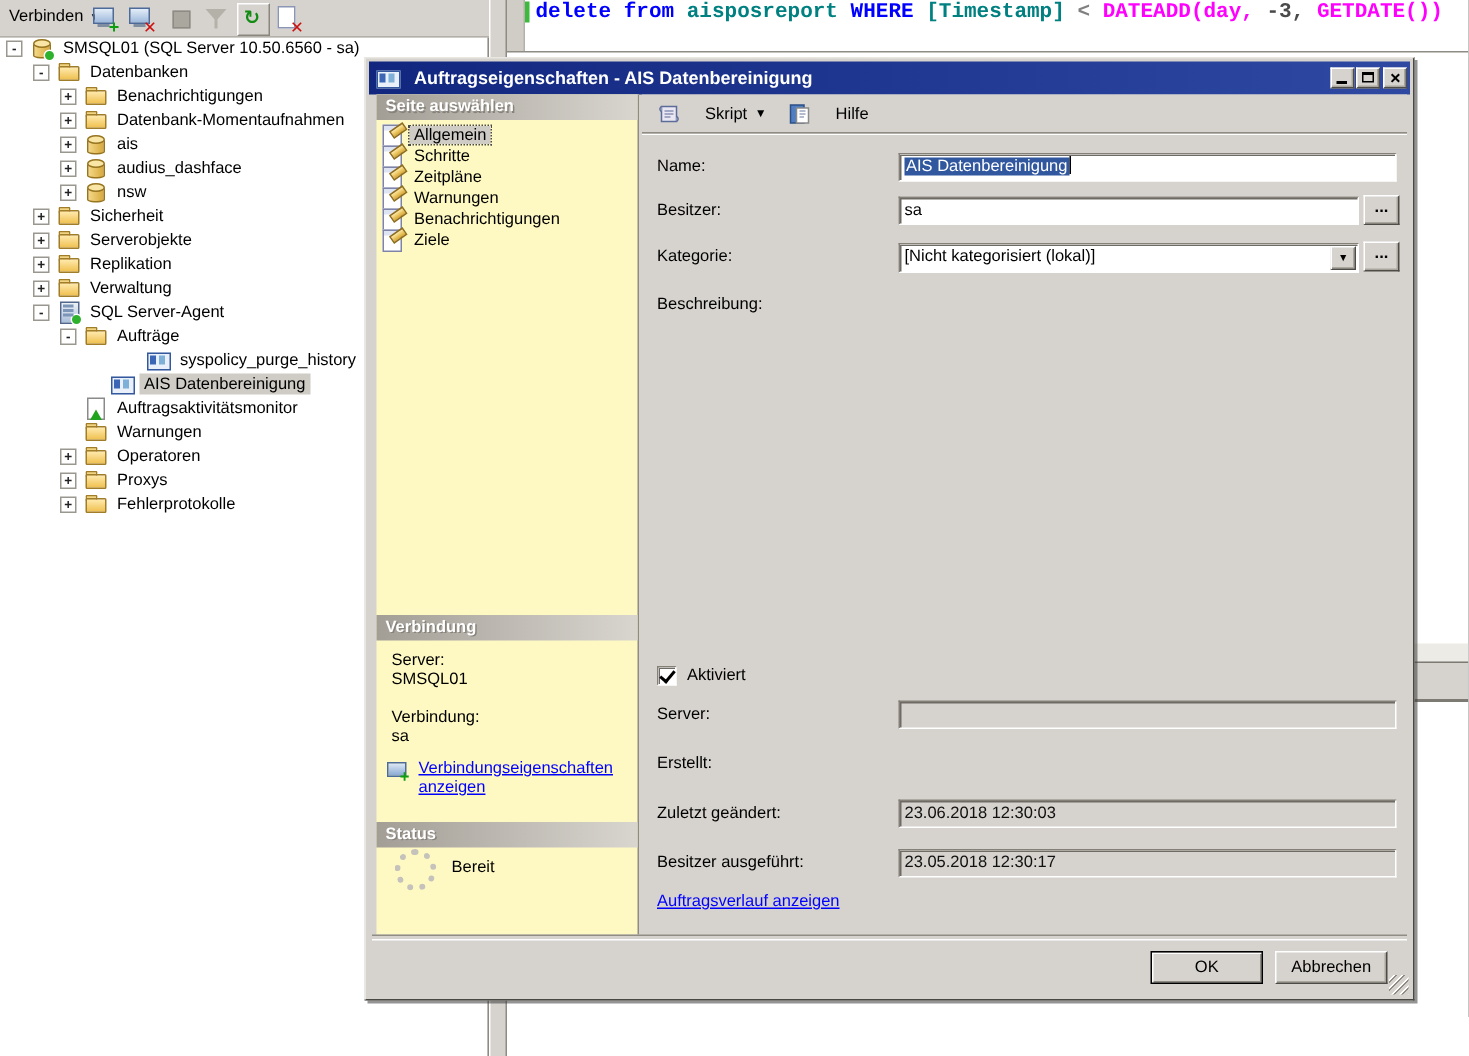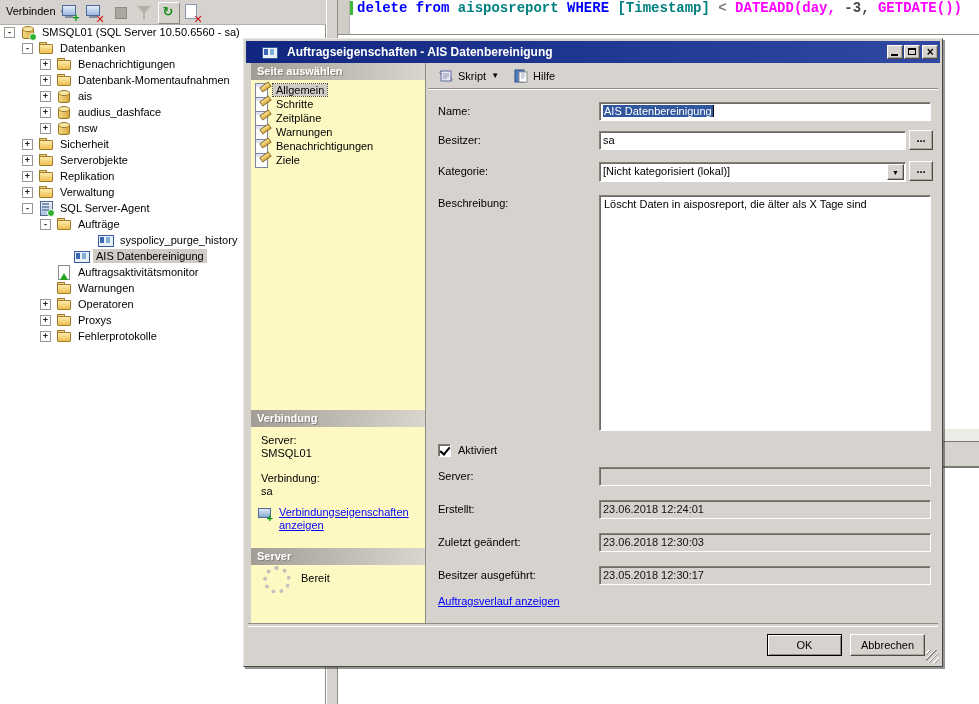--- a/index.html
+++ b/index.html
@@ -52,40 +52,40 @@
   #editor{position:absolute;left:338px;top:0;width:641px;height:704px;background:#fff;z-index:0;}
   #editor-margin{position:absolute;left:0;top:0;width:11px;height:34px;background:#d0cdc6;border-right:1px solid #b5b1aa;}
   #change-bar{position:absolute;left:12px;top:1px;width:3px;height:14px;background:var(--green,#3db93d);}
   #sql-line{position:absolute;left:19px;top:1px;white-space:pre;font-family:"Liberation Mono","DejaVu Sans Mono",monospace;font-size:14px;font-weight:bold;line-height:15px;}
   #editor-groove{position:absolute;left:0;top:34px;width:641px;height:2px;border-top:1px solid #8f8c84;border-bottom:1px solid #ffffff;}
   #right-band-light{position:absolute;left:592px;top:429px;width:49px;height:12px;background:#edebe5;}
   #right-band{position:absolute;left:592px;top:441px;width:49px;height:27px;background:#d6d3ce;border-top:1px solid #7d7a73;border-bottom:2px solid #7d7a73;box-sizing:border-box;}
   
   #dialog{position:absolute;left:243px;top:38px;width:700px;height:629px;background:#d6d3ce;z-index:5;
     border:1px solid;border-color:#e9e7e2 #4a4843 #4a4843 #e9e7e2;box-shadow:2px 2px 0 rgba(60,60,60,.55);box-sizing:border-box;}
-  #dlg-title{position:absolute;left:2px;top:2px;right:2px;height:22px;background:linear-gradient(90deg,var(--titleL,#11267f),var(--titleR,#2f49a3));color:#fff;display:flex;align-items:center;padding-left:16px;box-sizing:border-box;}
+  #dlg-title{position:absolute;left:2px;top:2px;right:2px;height:22px;background:linear-gradient(90deg,var(--titleL,#11267f),var(--titleR,#2f49a3));color:#fff;display:flex;align-items:center;padding-left:5px;box-sizing:border-box;}
   #dlg-title .ttext{font-weight:bold;font-size:12px;margin-left:6px;white-space:nowrap;}
   .winbtn{position:absolute;top:4px;width:16px;height:14px;background:#d6d3ce;border:1px solid;border-color:#ffffff #4e4c47 #4e4c47 #ffffff;box-shadow:inset -1px -1px 0 #a9a69e;box-sizing:border-box;cursor:pointer;}
   .g-min{position:absolute;left:3px;bottom:2px;width:7px;height:2px;background:#000;}
   .g-max{position:absolute;left:3px;top:2px;width:8px;height:7px;border:1px solid #000;border-top:2px solid #000;box-sizing:border-box;}
   .g-close{position:absolute;left:0;top:-1px;width:14px;text-align:center;font-weight:bold;font-size:12px;color:#000;}
   
   #dlg-left{position:absolute;left:7px;top:24px;width:175px;height:560px;background:#fef9c3;border-right:1px solid #8e8b83;box-sizing:border-box;}
   .secheader{position:absolute;left:0;width:174px;height:17px;background:linear-gradient(90deg,#a29e96,#d9d6cf);color:#fff;font-weight:bold;padding:2px 0 0 6px;box-sizing:border-box;text-shadow:1px 1px 0 #87837b;}
   .pagerow{position:absolute;left:3px;height:15px;display:flex;align-items:center;cursor:pointer;white-space:nowrap;}
   .pagerow .plabel{padding:0 3px;}
   .pagerow .plabel.sel{background:#cfccc5;outline:1px dotted #4a4a4a;}
   .conn-label{position:absolute;left:10px;color:#000;}
   .dlg-link{color:var(--link,#0000ff);text-decoration:underline;cursor:pointer;}
   .spinner{position:absolute;left:12px;top:503px;width:20px;height:20px;border:4px dotted #c5c2bb;border-radius:50%;}
   
   #dlg-main{position:absolute;left:184px;top:24px;right:4px;height:560px;background:#d6d3ce;}
   #dlg-toolbar{position:absolute;left:0;top:0;right:0;height:26px;border-bottom:1px solid #8f8c84;box-shadow:0 1px 0 #ffffff;display:flex;align-items:center;padding-left:6px;box-sizing:border-box;}
   .dtb-item{display:flex;align-items:center;height:22px;padding:0 4px;cursor:pointer;}
-  .dtb-item .lbl{margin-left:4px;}
+  .dtb-item .lbl{margin-left:16px;}
   .dd-small{font-size:8px;margin-left:5px;}
   .flabel{position:absolute;left:10px;white-space:nowrap;}
   .ffield{position:absolute;left:171px;width:332px;height:19px;font-size:11px;line-height:17px;padding-left:3px;white-space:nowrap;overflow:hidden;}
   .ffield.short{width:307px;}
   .ffield.disabled{background:#d6d3ce;color:#111;}
   .selspan{background:var(--sel,#31579f);color:#fff;padding:0 1px;}
   .caret{display:inline-block;width:1px;height:12px;background:#000;vertical-align:-2px;}
   .dots-btn{position:absolute;left:481px;width:24px;height:20px;text-align:center;line-height:14px;font-weight:bold;cursor:pointer;}
   .combo-arrow{position:absolute;right:1px;top:1px;bottom:1px;width:17px;display:flex;align-items:center;justify-content:center;font-size:7px;cursor:pointer;}
   #desc-box{position:absolute;left:171px;top:132px;width:332px;height:236px;padding:2px 4px;line-height:13px;white-space:pre-wrap;}
@@ -299,21 +299,21 @@
       <div class="conn-label" style="top:371px">Server:</div>
       <div class="conn-label" style="top:384px">SMSQL01</div>
       <div class="conn-label" style="top:409px">Verbindung:</div>
       <div class="conn-label" style="top:422px">sa</div>
       <span class="ico linksrv" style="position:absolute;left:6px;top:443px"></span>
       <div style="position:absolute;left:28px;top:443px;width:140px;line-height:13px">
         <span class="dlg-link">Verbindungseigenschaften</span><br>
         <span class="dlg-link">anzeigen</span>
       </div>
 
-      <div class="secheader" style="top:485px">Server</div>
+      <div class="secheader" style="top:485px">Status</div>
       <div class="spinner"></div>
       <div class="conn-label" style="left:50px;top:509px">Bereit</div>
     </div>
 
     <div id="dlg-main">
       <div id="dlg-toolbar">
         <div class="dtb-item">
           <svg width="16" height="16" viewBox="0 0 16 16">
             <rect x="3" y="3" width="10" height="10" fill="#e9e7f2" stroke="#5c6b9a"></rect>
             <path d="M3 3 q-2.2 1.6 0 3.4 M13 13 q2.2 -1.6 0 -3.4" stroke="#5c6b9a" fill="#c6cbe2"></path>
@@ -340,32 +340,30 @@
       <div class="dots-btn raised" style="top:67px">...</div>
 
       <div class="flabel" style="top:102px">Kategorie:</div>
       <div class="ffield sunken short" style="top:99px;height:20px">
         <span>[Nicht kategorisiert (lokal)]</span>
         <span class="combo-arrow raised">▼</span>
       </div>
       <div class="dots-btn raised" style="top:98px">...</div>
 
       <div class="flabel" style="top:134px">Beschreibung:</div>
-      <div id="desc-box" class="sunken">Löscht Daten in aisposreport, die älter als X Tage sind</div>
 
       <div class="chk sunken">
           <div class="checkmark" style="display: block;"></div>
         </div>
       <div class="flabel" style="left:30px;top:381px">Aktiviert</div>
 
       <div class="flabel" style="top:407px">Server:</div>
       <div class="ffield sunken disabled" style="top:404px"></div>
 
       <div class="flabel" style="top:440px">Erstellt:</div>
-      <div class="ffield sunken disabled" style="top:437px">23.06.2018 12:24:01</div>
 
       <div class="flabel" style="top:473px">Zuletzt geändert:</div>
       <div class="ffield sunken disabled" style="top:470px">23.06.2018 12:30:03</div>
 
       <div class="flabel" style="top:506px">Besitzer ausgeführt:</div>
       <div class="ffield sunken disabled" style="top:503px">23.05.2018 12:30:17</div>
 
       <div class="flabel dlg-link" style="top:532px">Auftragsverlauf anzeigen</div>
     </div>
 

